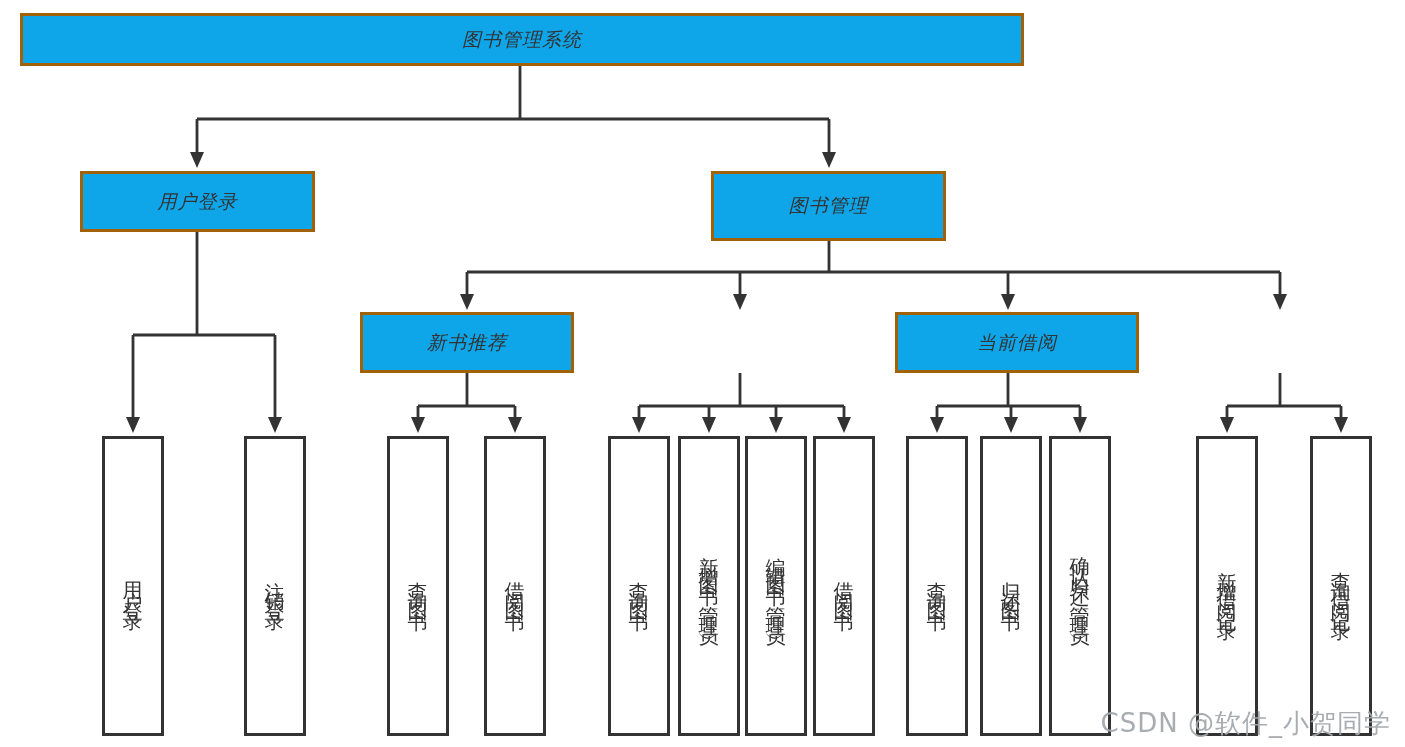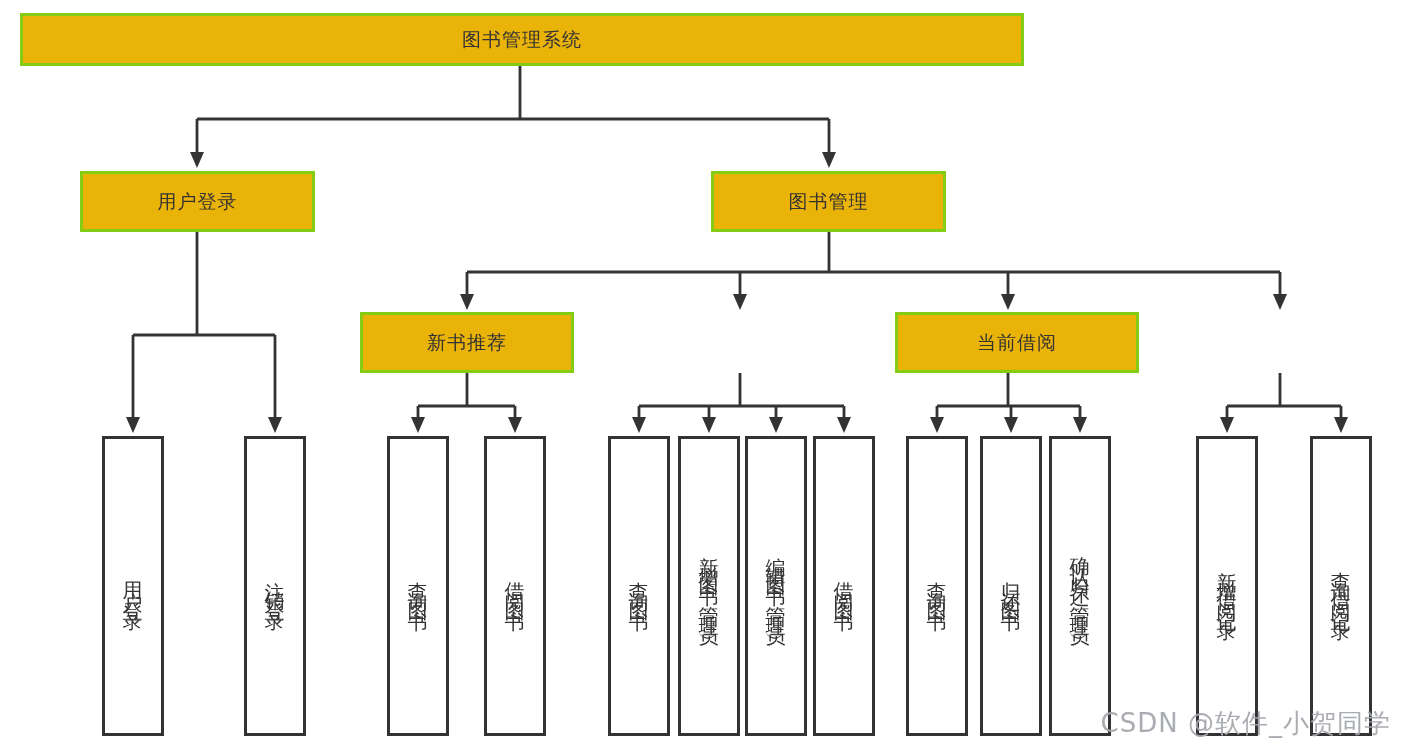--- a/index.html
+++ b/index.html
@@ -18,29 +18,30 @@
   #connectors {
     position: absolute;
     left: 0; top: 0;
     width: 1405px;
     height: 747px;
     pointer-events: none;
   }
   .hbox {
     position: absolute;
     box-sizing: border-box;
-    border: 3px solid #84cc16;
-    background: #eab308;
+    border: 3px solid #a16207;
+    background: #0ea5e9;
     display: flex;
     align-items: center;
     justify-content: center;
     font-size: 19px;
     color: #333333;
     letter-spacing: 1px;
     white-space: nowrap;
+    font-style: italic;
   }
   .vbox {
     position: absolute;
     box-sizing: border-box;
     border: 3px solid #333333;
     background: #ffffff;
     display: flex;
     align-items: center;
     justify-content: center;
     writing-mode: vertical-rl;
@@ -96,21 +97,21 @@
       <polygon points="1004,417 1018,417 1011,433"></polygon>
       <polygon points="1073,417 1087,417 1080,433"></polygon>
       <polygon points="1220,417 1234,417 1227,433"></polygon>
       <polygon points="1334,417 1348,417 1341,433"></polygon>
     </g>
   </svg>
 
   <div class="hbox" style="left:20px; top:13px; width:1004px; height:53px;">图书管理系统</div>
 
   <div class="hbox" style="left:80px; top:171px; width:235px; height:61px;">用户登录</div>
-  <div class="hbox" style="left:711px; top:171px; width:235px; height:61px;">图书管理</div>
+  <div class="hbox" style="left:711px; top:171px; width:235px; height:70px;">图书管理</div>
 
   <div class="hbox" style="left:360px; top:312px; width:214px; height:61px;">新书推荐</div>
   <div class="hbox" style="left:895px; top:312px; width:244px; height:61px;">当前借阅</div>
 
   <div class="vbox" style="left:102px;">用户登录</div>
   <div class="vbox" style="left:244px;">注销登录</div>
 
   <div class="vbox" style="left:387px;">查询图书</div>
   <div class="vbox" style="left:484px;">借阅图书</div>
 

